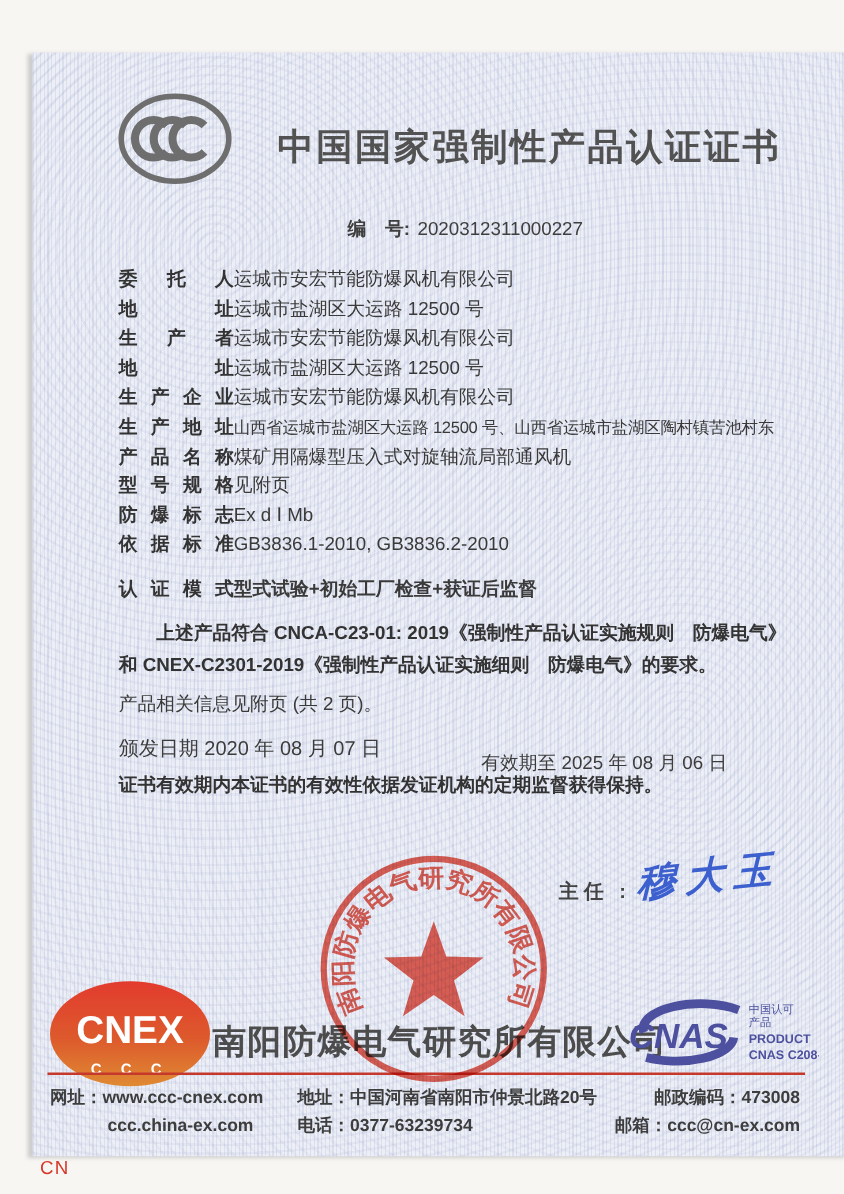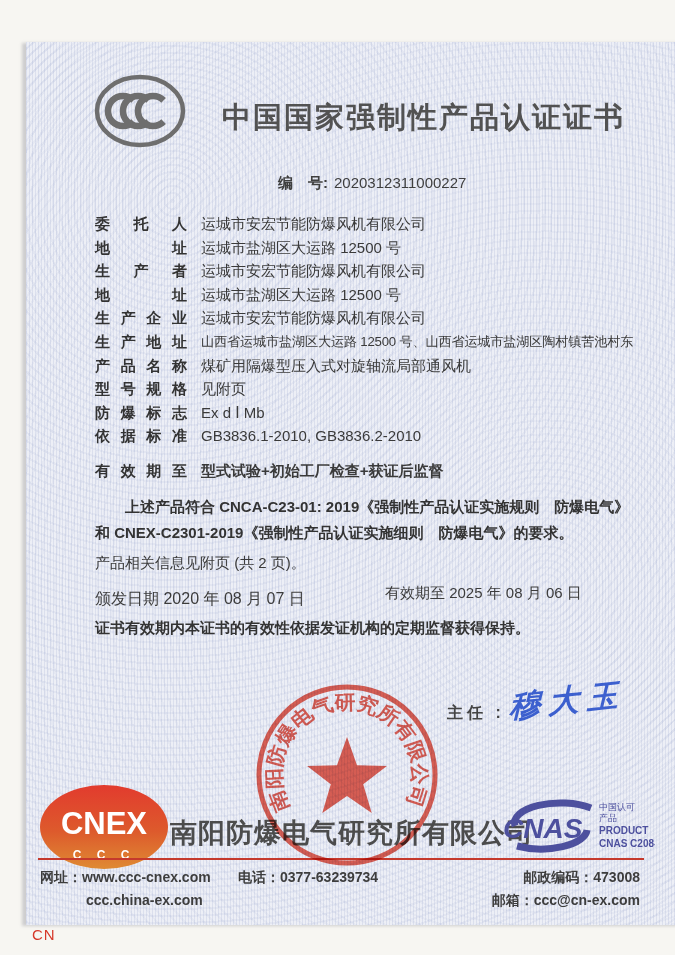--- a/index.html
+++ b/index.html
@@ -22,29 +22,29 @@
   .abs{position:absolute;}
   
   .ccc-logo{left:66px;top:28px;}
   .title{left:196px;top:56px;font-size:29px;font-weight:700;letter-spacing:2px;color:#525252;white-space:nowrap;}
   .certno{left:252px;top:112px;font-size:15px;color:#3f3f3f;white-space:nowrap;margin-top:20px;}
   .certno .lbl{font-weight:700;margin-right:6px;}
   
   .fields{left:69px;top:172px;width:548px;font-size:15px;}
   .frow{display:flex;height:23.6px;align-items:flex-start;line-height:19px;}
   .flabel{display:inline-block;width:92px;min-width:92px;text-align:justify;text-align-last:justify;font-weight:700;color:#333;}
-  .fvalue{margin-left:14px;white-space:nowrap;color:#3a3a3a;}
+  .fvalue{white-space:nowrap;color:#3a3a3a;}
   .frow.small .fvalue{font-size:13.2px;letter-spacing:-.2px;}
   .mode{left:69px;top:420px;font-size:15px;display:flex;}
   .mode .fvalue{font-weight:700;}
   .statement{left:69px;top:452px;width:535px;font-size:15px;font-weight:700;line-height:26px;color:#333;}
   .statement .l1{text-indent:2em;}
   .attach{left:69px;top:512px;font-size:15px;color:#3a3a3a;}
   .date-issue{left:69px;top:547px;font-size:16px;}
-  .date-valid{left:359px;top:542px;font-size:15px;}
+  .date-valid{left:359px;top:559px;font-size:15px;}
   .validity{left:69px;top:577px;font-size:15px;font-weight:700;color:#333;}
   
   .director-label{left:421px;top:661px;font-size:16px;font-weight:700;letter-spacing:4px;color:#444;}
   .signature{left:483px;top:638px;font-size:31px;font-weight:700;font-style:italic;
     color:#2f55cc;transform:rotate(-6deg) skewX(-6deg);letter-spacing:8px;white-space:nowrap;opacity:.92;}
   
   .stamp{left:221px;top:633px;width:200px;height:200px;mix-blend-mode:multiply;opacity:.88;z-index:5;}
   .stamp text{font-family:"Liberation Sans",sans-serif;font-weight:700;}
   
   .cnex{left:12px;top:742px;}
@@ -119,21 +119,21 @@
       <span class="flabel">防爆标志</span>
       <span class="fvalue">Ex d Ⅰ Mb</span>
     </div>
     <div class="frow">
       <span class="flabel">依据标准</span>
       <span class="fvalue">GB3836.1-2010, GB3836.2-2010</span>
     </div>
   </div>
 
   <div class="abs mode">
-    <span class="flabel">有效期至</span>
+    <span class="flabel">认证模式</span>
     <span class="fvalue">型式试验+初始工厂检查+获证后监督</span>
   </div>
 
   <div class="abs statement">
     <div class="l1">上述产品符合 CNCA-C23-01: 2019《强制性产品认证实施规则　防爆电气》</div>
     <div class="l2">和 CNEX-C2301-2019《强制性产品认证实施细则　防爆电气》的要求。</div>
   </div>
 
   <div class="abs attach">产品相关信息见附页 (共 2 页)。</div>
 
@@ -182,20 +182,21 @@
   </svg>
 
   <div class="abs redline"></div>
 
   <div class="abs footer">
     <div class="fc1">
       <div>网址：www.ccc-cnex.com</div>
       <div class="l2">ccc.china-ex.com</div>
     </div>
     <div class="fc2">
+      <div>地址：中国河南省南阳市仲景北路20号</div>
       <div>电话：0377-63239734</div>
     </div>
     <div class="fc3">
       <div>邮政编码：473008</div>
       <div>邮箱：ccc@cn-ex.com</div>
     </div>
   </div>
 
 </div>
 

